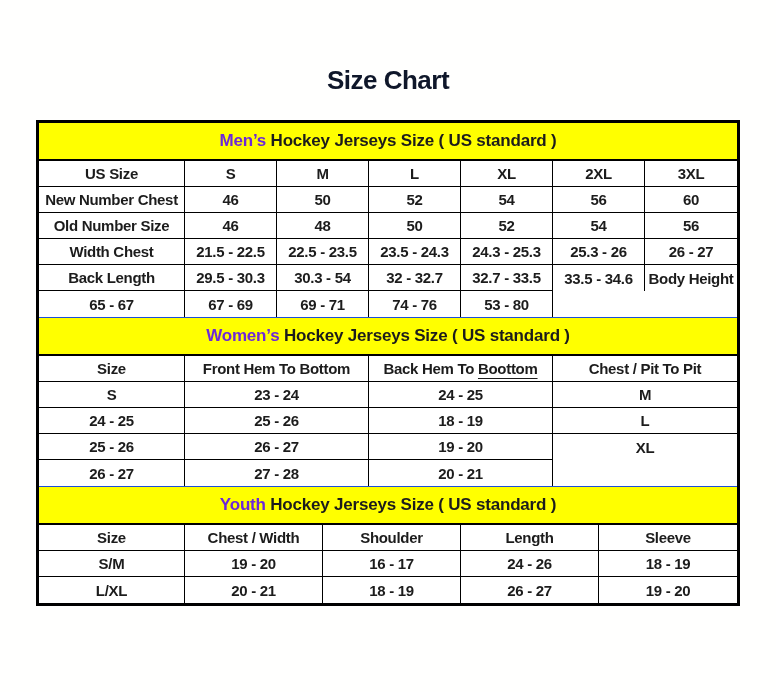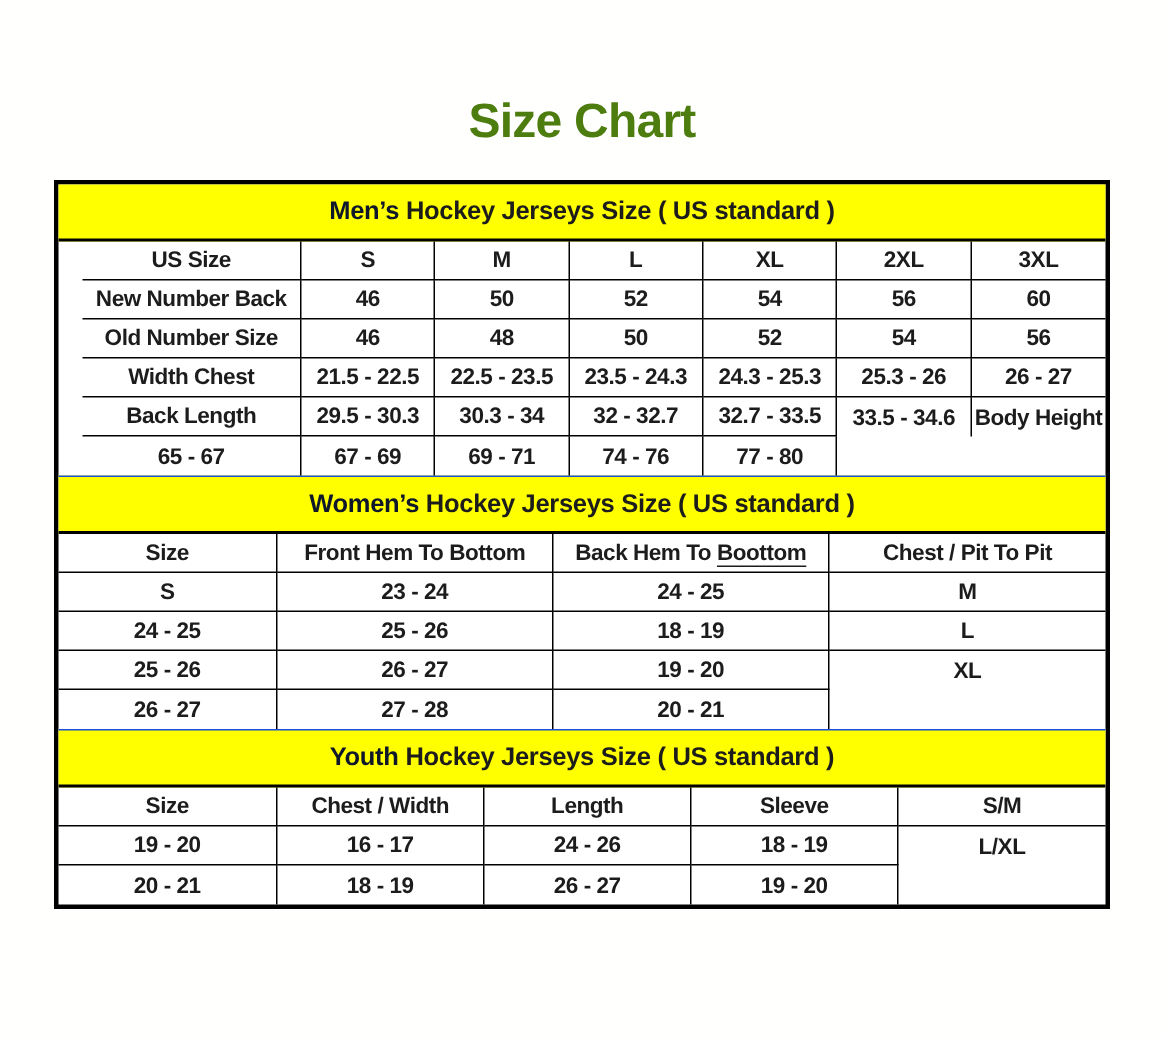--- a/index.html
+++ b/index.html
@@ -11,22 +11,22 @@
     height: 692px;
     background: #fffffe;
     overflow: hidden;
     font-family: "Liberation Sans", sans-serif;
     color: #1c1c1c;
   }
   .title {
     margin: 0;
     padding-top: 62px;
     text-align: center;
-    color: #4d7c0f;
-    font-size: 32px;
+    color: #0f172a;
+    font-size: 26px;
     line-height: 36px;
     font-weight: bold;
     letter-spacing: -0.5px;
   }
   .chart-wrapper {
     width: 698px;
     margin: 22px auto 0 auto;
     border: 3px solid #000;
     background: #fff;
   }
@@ -39,26 +39,26 @@
     font-size: 17px;
     font-weight: bold;
     border-bottom: 2px solid #000;
     white-space: pre;
     letter-spacing: -0.2px;
   }
   .banner:not(:first-child) {
     border-top: 1px solid #1d4ed8;
   }
   .banner .hl {
-    color: #0f172a;
+    color: #6d28d9;
   }
   .grid {
     display: grid;
   }
-  .grid-mens   { grid-template-columns: 146px repeat(6, 1fr); padding-left: 16px; }
+  .grid-mens   { grid-template-columns: 146px repeat(6, 1fr); }
   .grid-womens { grid-template-columns: 146px repeat(3, 1fr); }
   .grid-youth  { grid-template-columns: 146px repeat(4, 1fr); }
   .td {
     box-sizing: border-box;
     height: 26px;
     display: flex;
     align-items: center;
     justify-content: center;
     font-size: 15px;
     font-weight: bold;
@@ -95,21 +95,21 @@
       <span class="hl">Men’s</span><span> Hockey Jerseys Size ( US standard )</span>
     </div>
     <div class="grid grid-mens">
         <div class="td">US Size</div>
         <div class="td">S</div>
         <div class="td">M</div>
         <div class="td">L</div>
         <div class="td">XL</div>
         <div class="td">2XL</div>
         <div class="td">3XL</div>
-        <div class="td">New Number Back</div>
+        <div class="td">New Number Chest</div>
         <div class="td">46</div>
         <div class="td">50</div>
         <div class="td">52</div>
         <div class="td">54</div>
         <div class="td">56</div>
         <div class="td">60</div>
         <div class="td">Old Number Size</div>
         <div class="td">46</div>
         <div class="td">48</div>
         <div class="td">50</div>
@@ -118,30 +118,30 @@
         <div class="td">56</div>
         <div class="td">Width Chest</div>
         <div class="td">21.5 - 22.5</div>
         <div class="td">22.5 - 23.5</div>
         <div class="td">23.5 - 24.3</div>
         <div class="td">24.3 - 25.3</div>
         <div class="td">25.3 - 26</div>
         <div class="td">26 - 27</div>
         <div class="td">Back Length</div>
         <div class="td">29.5 - 30.3</div>
-        <div class="td">30.3 - 34</div>
+        <div class="td">30.3 - 54</div>
         <div class="td">32 - 32.7</div>
         <div class="td">32.7 - 33.5</div>
         <div class="td">33.5 - 34.6</div>
         <div class="td">Body Height</div>
         <div class="td">65 - 67</div>
         <div class="td">67 - 69</div>
         <div class="td">69 - 71</div>
         <div class="td">74 - 76</div>
-        <div class="td">77 - 80</div>
+        <div class="td">53 - 80</div>
       </div>
 
     <div class="banner">
       <span class="hl">Women’s</span><span> Hockey Jerseys Size ( US standard )</span>
     </div>
     <div class="grid grid-womens">
         <div class="td">Size</div>
         <div class="td">Front Hem To Bottom</div>
         <div class="td"><span>Back Hem To </span><span class="squiggle">Boottom</span></div>
         <div class="td">Chest / Pit To Pit</div>
@@ -161,20 +161,21 @@
         <div class="td">27 - 28</div>
         <div class="td">20 - 21</div>
       </div>
 
     <div class="banner">
       <span class="hl">Youth</span><span> Hockey Jerseys Size ( US standard )</span>
     </div>
     <div class="grid grid-youth">
         <div class="td">Size</div>
         <div class="td">Chest / Width</div>
+        <div class="td">Shoulder</div>
         <div class="td">Length</div>
         <div class="td">Sleeve</div>
         <div class="td">S/M</div>
         <div class="td">19 - 20</div>
         <div class="td">16 - 17</div>
         <div class="td">24 - 26</div>
         <div class="td">18 - 19</div>
         <div class="td">L/XL</div>
         <div class="td">20 - 21</div>
         <div class="td">18 - 19</div>

